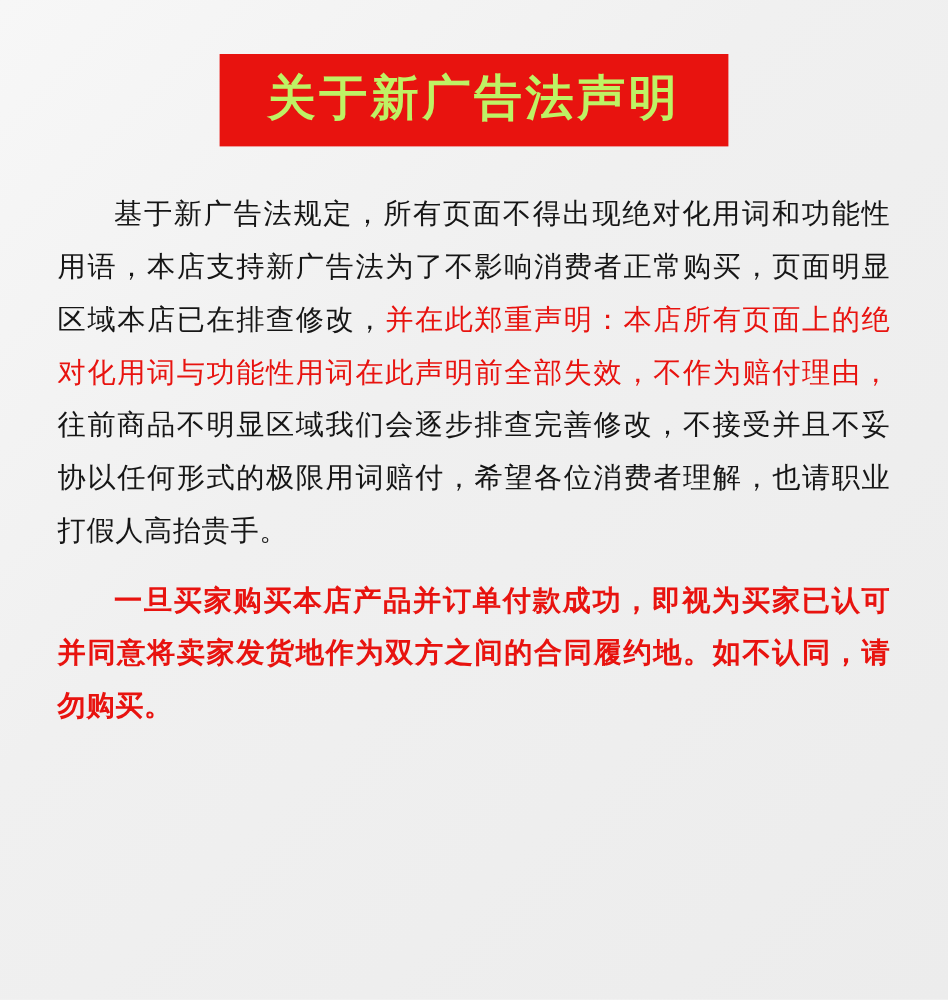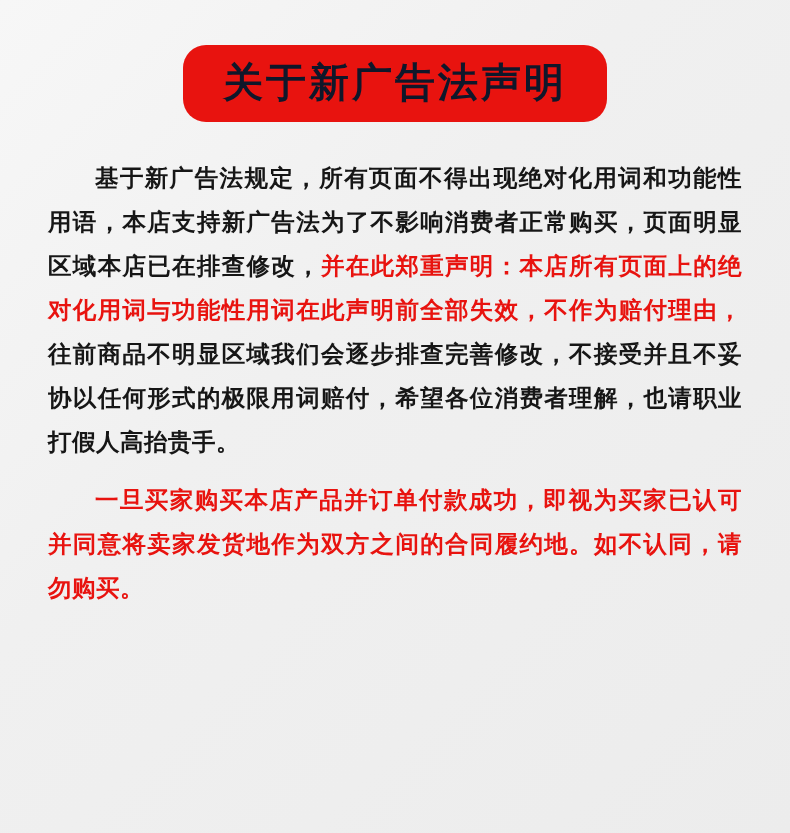--- a/index.html
+++ b/index.html
@@ -21,43 +21,41 @@
     box-sizing: border-box;
     padding: 0 48px;
   }
   .title-wrap {
     padding-top: 45px;
     display: flex;
     justify-content: center;
   }
   .title-banner {
     background: #e8130f;
-    color: #0f172a;
+    color: #bef264;
     font-size: 40px;
     font-weight: bold;
     letter-spacing: 3px;
     line-height: 1;
     padding: 17px 40px 20px 40px;
     text-align: center;
     white-space: nowrap;
-    border-radius: 23px;
   }
   .body-text {
     margin-top: 34px;
     font-size: 23.5px;
     line-height: 44px;
     color: #161616;
     text-align: justify;
     text-justify: inter-ideograph;
     letter-spacing: 0.5px;
   }
   .para {
     margin: 0;
     text-indent: 2em;
-    font-weight: bold;
   }
   .para + .para {
     margin-top: 44px;
   }
   .red {
     color: #e8130f;
   }
   .red-para {
     color: #e8130f;
     font-weight: bold;

